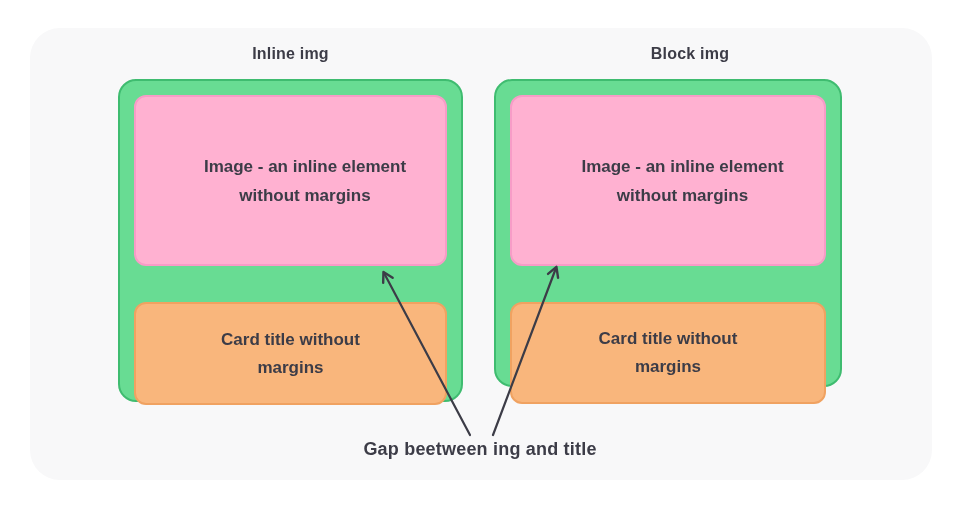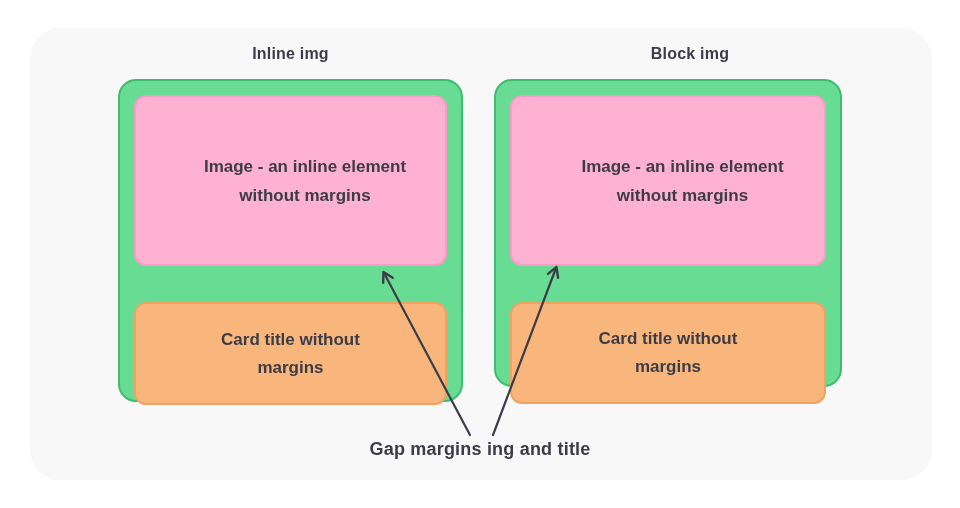--- a/index.html
+++ b/index.html
@@ -126,15 +126,15 @@
   <svg class="arrows" viewBox="0 0 960 508" xmlns="http://www.w3.org/2000/svg">
     <defs>
       <marker id="arrowhead" viewBox="0 0 12 12" refX="9" refY="6" markerWidth="6.5" markerHeight="6.5" orient="auto-start-reverse">
         <path d="M2,1.5 L10,6 L2,10.5" fill="none" stroke="#3c3c47" stroke-width="2" stroke-linecap="round" stroke-linejoin="round"></path>
       </marker>
     </defs>
     <path d="M470,435 L384,273" fill="none" stroke="#3c3c47" stroke-width="2.2" stroke-linecap="round" marker-end="url(#arrowhead)"></path>
     <path d="M493,435 L556,268" fill="none" stroke="#3c3c47" stroke-width="2.2" stroke-linecap="round" marker-end="url(#arrowhead)"></path>
   </svg>
 
-  <div class="gap-label">Gap margins ing and title</div>
+  <div class="gap-label">Gap beetween ing and title</div>
 
 </div>
 
 </body></html>

